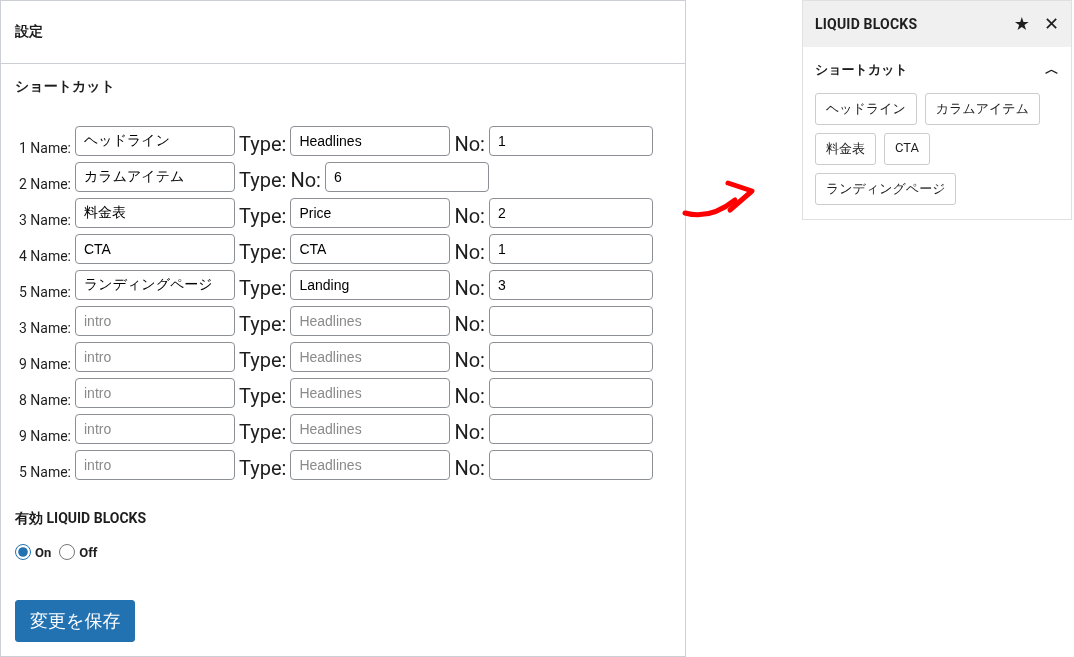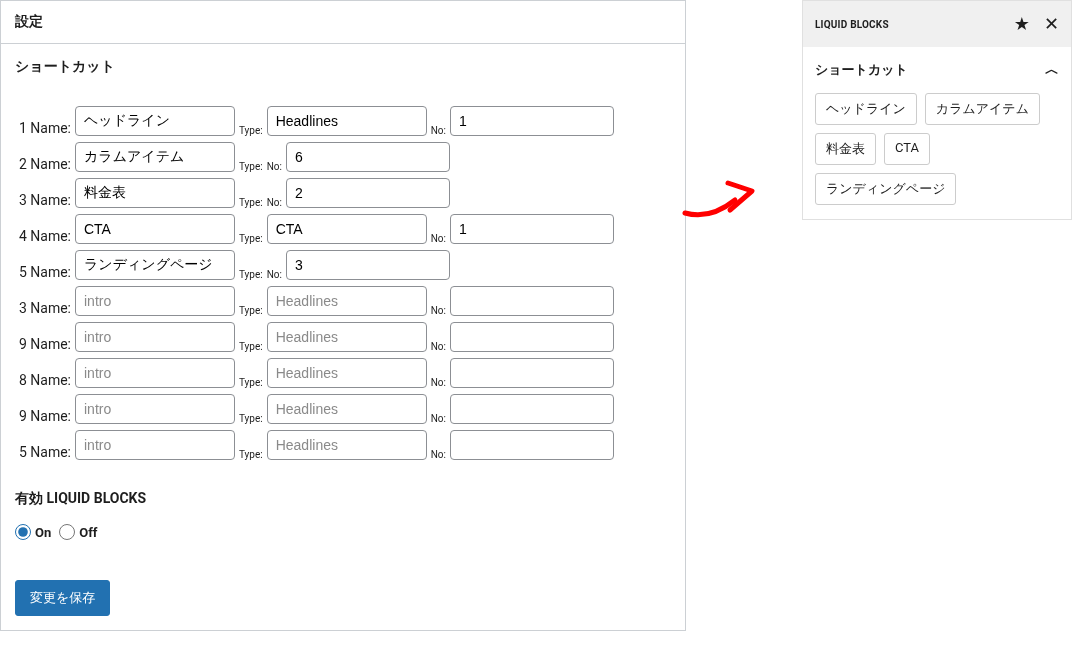--- a/index.html
+++ b/index.html
@@ -1,41 +1,41 @@
 <!DOCTYPE html>
 <html><head>
 <meta charset="utf-8">
 <style>
 * { box-sizing: border-box; margin: 0; padding: 0; }
 body { font-family: -apple-system, BlinkMacSystemFont, "Segoe UI", Roboto, sans-serif; font-size: 13px; color: #1e1e1e; background: #fff; width: 1074px; height: 657px; position: relative; }
 
 .main-panel { position: absolute; left: 0; top: 0; width: 686px; border: 1px solid #ccd0d4; background: #fff; }
-.panel-header { padding: 12px 14px; font-weight: 700; font-size: 14px; border-bottom: 1px solid #ccd0d4; }
+.panel-header { padding: 22px 14px; font-weight: 700; font-size: 14px; border-bottom: 1px solid #ccd0d4; }
 .panel-body { padding: 14px; }
 .section-title { font-weight: 700; font-size: 14px; margin-bottom: 30px; }
 
 .row { display: flex; align-items: flex-end; margin-bottom: 6px; gap: 4px; }
-.lbl { font-size: 10px; white-space: nowrap; }
+.lbl { font-size: 20px; white-space: nowrap; }
 .li-num { width: 56px; text-align: right; font-size: 14px; }
 input.txt { border: 1px solid #8c8f94; border-radius: 4px; padding: 6px 8px; font-size: 14px; height: 30px; background: #fff; }
 input.txt::placeholder { color: #8a8a8a; }
 .name-in { width: 160px; }
 .type-in { width: 160px; }
 .no-in { width: 164px; }
 
 .sub-title { font-weight: 700; font-size: 14px; margin-top: 30px; margin-bottom: 16px; }
 .radios { display: flex; gap: 8px; align-items: flex-start; margin-bottom: 40px; }
 .radios label { display: flex; align-items: center; gap: 4px; font-weight: 700; font-size: 13px; }
 input[type=radio] { width: 16px; height: 16px; accent-color: #2271b1; }
 
-.save-btn { background: #2271b1; color: #fff; border: 1px solid #2271b1; border-radius: 3px; padding: 8px 14px; font-size: 13px; cursor: pointer; }
+.save-btn { background: #2271b1; color: #fff; border: 1px solid #2271b1; border-radius: 3px; padding: 8px 14px; font-size: 18px; cursor: pointer; }
 
 .sidebar { position: absolute; right: 2px; top: 0; width: 270px; border: 1px solid #e0e0e0; background: #fff; }
 .sb-header { background: #f0f0f0; padding: 14px 12px; display: flex; align-items: center; justify-content: space-between; }
-.sb-title { font-weight: 700; font-size: 10px; letter-spacing: .2px; }
+.sb-title { font-weight: 700; font-size: 14px; letter-spacing: .2px; }
 .sb-icons { display: flex; gap: 14px; align-items: center; color: #1e1e1e; }
 .sb-icons span { cursor: pointer; font-size: 18px; line-height: 1; }
 .sb-section { padding: 14px 12px; }
 .sb-sec-h { display: flex; justify-content: space-between; align-items: center; font-weight: 700; font-size: 13px; margin-bottom: 14px; }
 .chev { font-size: 14px; }
 .tags { display: flex; flex-wrap: wrap; gap: 8px; }
 .tag { border: 1px solid #ccc; border-radius: 3px; padding: 6px 10px; font-size: 13px; background: #fff; cursor: pointer; }
 
 .arrow { position: absolute; left: 680px; top: 175px; width: 90px; height: 55px; }
 </style>
@@ -59,35 +59,37 @@
           <span class="li-num lbl">2 Name:</span>
           <input class="txt name-in" value="カラムアイテム" placeholder="intro" style="">
           <span class="lbl">Type:</span>
           <span class="lbl">No:</span>
           <input class="txt no-in" value="6" style="">
         </div>
         <div class="row">
           <span class="li-num lbl">3 Name:</span>
           <input class="txt name-in" value="料金表" placeholder="intro" style="">
           <span class="lbl">Type:</span>
+          <input class="txt type-in" value="Price" placeholder="Headlines" style="">
           <span class="lbl">No:</span>
           <input class="txt no-in" value="2" style="">
         </div>
         <div class="row">
           <span class="li-num lbl">4 Name:</span>
           <input class="txt name-in" value="CTA" placeholder="intro" style="">
           <span class="lbl">Type:</span>
           <input class="txt type-in" value="CTA" placeholder="Headlines" style="">
           <span class="lbl">No:</span>
           <input class="txt no-in" value="1" style="">
         </div>
         <div class="row">
           <span class="li-num lbl">5 Name:</span>
           <input class="txt name-in" value="ランディングページ" placeholder="intro" style="">
           <span class="lbl">Type:</span>
+          <input class="txt type-in" value="Landing" placeholder="Headlines" style="">
           <span class="lbl">No:</span>
           <input class="txt no-in" value="3" style="">
         </div>
         <div class="row">
           <span class="li-num lbl">3 Name:</span>
           <input class="txt name-in" value="" placeholder="intro" style="">
           <span class="lbl">Type:</span>
           <input class="txt type-in" value="" placeholder="Headlines" style="">
           <span class="lbl">No:</span>
           <input class="txt no-in" value="" style="">

